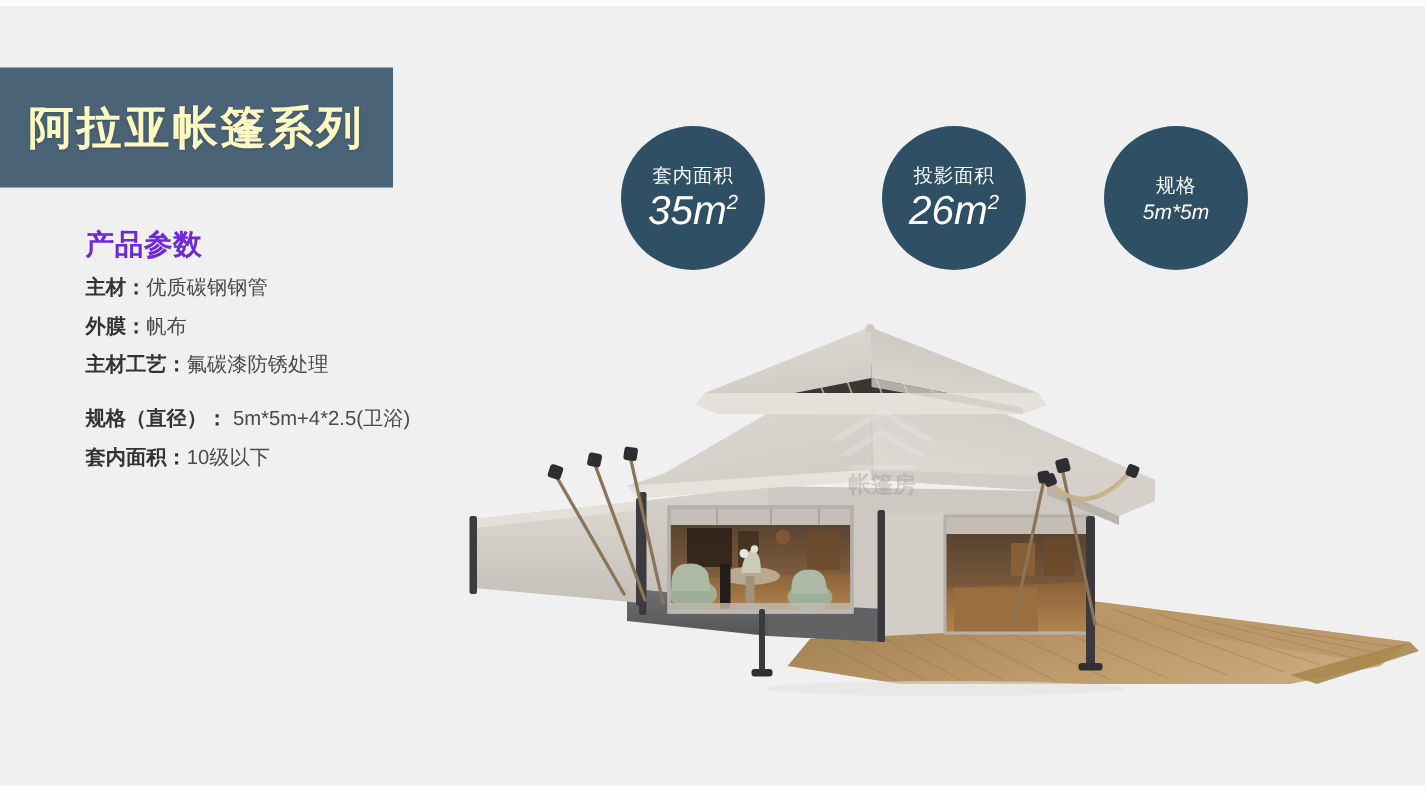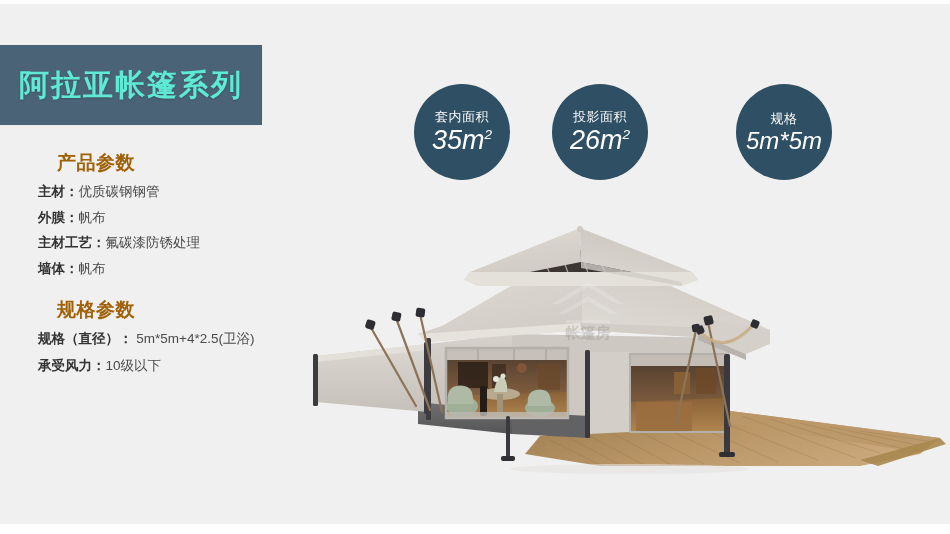--- a/index.html
+++ b/index.html
@@ -19,42 +19,42 @@
   .strip-bottom { position:absolute; left:0; bottom:0; width:950px; height:10px; background:#fefefe; }
 
   
   .title-banner {
     position:absolute; left:0; top:45px; width:262px; height:80px;
     background:#4a6377;
     display:flex; align-items:center; justify-content:center;
     box-shadow:0 0 0 1px rgba(0,0,0,0.02);
   }
   .title-banner .title-text {
-    color:#5eead4;
+    color:#fef9c3;
     font-size:30px;
     font-weight:bold;
     letter-spacing:2px;
     text-shadow:0 1px 2px rgba(0,0,0,0.18);
     white-space:nowrap;
   }
 
   
   .info-col { position:absolute; left:0; top:150px; width:330px; }
   .section { margin-bottom:2px; }
   .section-heading {
-    color:#a16207;
+    color:#6d28d9;
     font-size:19px;
     font-weight:bold;
     padding-left:57px;
     margin-bottom:9px;
     letter-spacing:0.5px;
   }
   .spec-list { list-style:none; }
   .spec-row {
-    padding-left:38px;
+    padding-left:57px;
     font-size:13.5px;
     line-height:1.0;
     margin-bottom:12px;
     color:#3a3a3a;
     white-space:nowrap;
   }
   .spec-label { font-weight:bold; color:#333333; }
   .spec-value { font-weight:normal; color:#4a4a4a; }
 
   .section.specs { margin-top:22px; }
@@ -72,30 +72,30 @@
   }
   .badge .badge-label {
     font-size:13px; font-weight:normal;
     letter-spacing:0.5px; line-height:1;
     margin-bottom:4px; opacity:0.96;
   }
   .badge .badge-value {
     font-size:27px; font-weight:normal;
     line-height:1; letter-spacing:0px;font-style:italic;
   }
-  .badge .badge-value.small { font-size:24px; }
+  .badge .badge-value.small { font-size:14px; }
   .badge .badge-value .sup {
     font-size:0.5em; vertical-align:super; line-height:0;
   }
   #badge-0 { left:414px; top:84px; width:96px; height:96px; }
-  #badge-1 { left:552px; top:84px; width:96px; height:96px; }
+  #badge-1 { left:588px; top:84px; width:96px; height:96px; }
   #badge-2 { left:736px; top:84px; width:96px; height:96px; }
 
   
-  .tent-wrap { position:absolute; left:300px; top:226px; width:650px; height:290px; }
+  .tent-wrap { position:absolute; left:300px; top:216px; width:650px; height:290px; }
   .tent-wrap svg { display:block; }
 </style>
 </head>
 <body>
 
 <div class="page">
 
   <div class="strip-top"></div>
 
   <div class="title-banner">
@@ -109,34 +109,30 @@
       <ul class="spec-list">
         <li class="spec-row">
           <span class="spec-label">主材：</span><span class="spec-value">优质碳钢钢管</span>
         </li>
         <li class="spec-row">
           <span class="spec-label">外膜：</span><span class="spec-value">帆布</span>
         </li>
         <li class="spec-row">
           <span class="spec-label">主材工艺：</span><span class="spec-value">氟碳漆防锈处理</span>
         </li>
-        <li class="spec-row">
-          <span class="spec-label">墙体：</span><span class="spec-value">帆布</span>
-        </li>
       </ul>
     </div>
 
     <div class="section specs">
-      <div class="section-heading">规格参数</div>
       <ul class="spec-list">
         <li class="spec-row">
           <span class="spec-label">规格（直径）：</span>&nbsp;<span class="spec-value">5m*5m+4*2.5(卫浴)</span>
         </li>
         <li class="spec-row">
-          <span class="spec-label">承受风力：</span><span class="spec-value">10级以下</span>
+          <span class="spec-label">套内面积：</span><span class="spec-value">10级以下</span>
         </li>
       </ul>
     </div>
   </div>
 
   <div class="badge" id="badge-0">
     <span class="badge-label">套内面积</span>
     <span class="badge-value"><span>35</span><span>m</span><span class="sup">2</span></span>
   </div>
 

